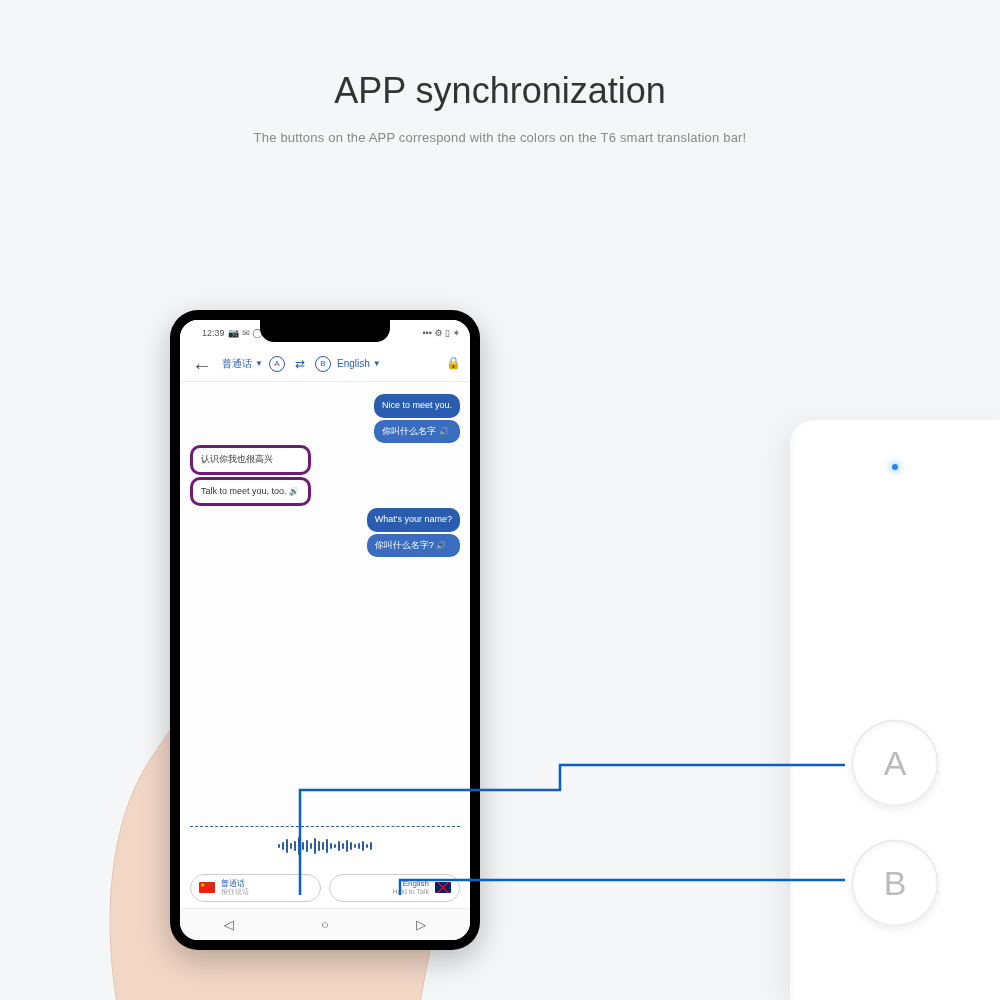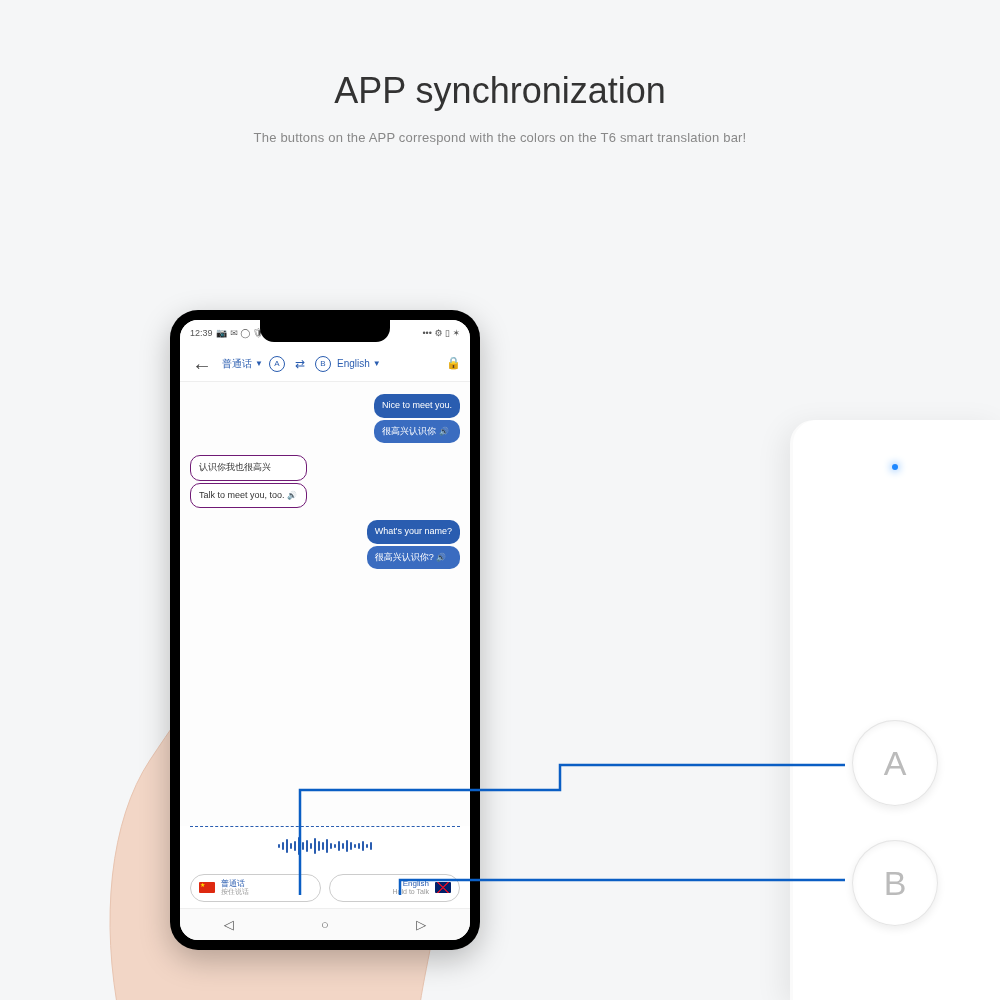--- a/index.html
+++ b/index.html
@@ -63,21 +63,21 @@
   .status-bar {
     height: 26px;
     display: flex;
     justify-content: space-between;
     align-items: center;
     padding: 0 10px;
     font-size: 10px;
     color: #555;
     background: #fff;
   }
-  .status-left, .status-right { display: flex; gap: 4px; align-items: center; }
+  .status-left, .status-right { display: flex; gap: 4px; align-items: center; margin-left: 12px; }
   .status-left span, .status-right span { font-size: 9px; }
 
   .app-header {
     height: 36px;
     border-bottom: 1px solid #eee;
     display: flex;
     align-items: center;
     padding: 0 8px;
     gap: 6px;
   }
@@ -115,21 +115,20 @@
     height: 16px;
     font-size: 12px;
     color: #2a5db0;
   }
 
   .chat-area {
     flex: 1;
     padding: 12px 10px;
     display: flex;
     flex-direction: column;
-    gap: 10px;
     background: #fdfdfd;
   }
   .msg-right {
     align-self: flex-end;
     max-width: 70%;
   }
   .msg-left {
     align-self: flex-start;
     max-width: 70%;
   }
@@ -137,21 +136,21 @@
     background: #2a5db0;
     color: #fff;
     border-radius: 10px;
     padding: 5px 8px;
     font-size: 9px;
     line-height: 1.5;
     margin-bottom: 2px;
   }
   .bubble-white {
     background: #fff;
-    border: 1px solid #701a75;
+    border: 3px solid #701a75;
     color: #333;
     border-radius: 10px;
     padding: 5px 8px;
     font-size: 9px;
     line-height: 1.5;
     margin-bottom: 2px;
   }
   .bubble-sound {
     display: inline-block;
     font-size: 8px;
@@ -312,29 +311,29 @@
         <span>English</span>
           <span style="font-size:8px;">▼</span>
       </span>
       <span class="header-spacer"></span>
       <span class="lock-icon">🔒</span>
     </div>
 
     <div class="chat-area">
       <div class="msg-right">
         <div class="bubble-blue"><span>Nice to meet you.</span></div>
-        <div class="bubble-blue" style="background:#3a6cc0;"><span>很高兴认识你</span><span class="bubble-sound">🔊</span></div>
+        <div class="bubble-blue" style="background:#3a6cc0;"><span>你叫什么名字</span><span class="bubble-sound">🔊</span></div>
       </div>
       <div class="msg-left">
         <div class="bubble-white"><span>认识你我也很高兴</span></div>
         <div class="bubble-white"><span>Talk to meet you, too.</span><span class="bubble-sound" style="color:#2a5db0;">🔊</span></div>
       </div>
       <div class="msg-right">
         <div class="bubble-blue"><span>What's your name?</span></div>
-        <div class="bubble-blue" style="background:#3a6cc0;"><span>很高兴认识你?</span><span class="bubble-sound">🔊</span></div>
+        <div class="bubble-blue" style="background:#3a6cc0;"><span>你叫什么名字?</span><span class="bubble-sound">🔊</span></div>
       </div>
     </div>
 
     <div class="waveform">
       <div class="wave-bar" style="height:4px"></div>
         <div class="wave-bar" style="height:8px"></div>
       <div class="wave-bar" style="height:14px"></div>
         <div class="wave-bar" style="height:6px"></div>
       <div class="wave-bar" style="height:10px"></div>
         <div class="wave-bar" style="height:18px"></div>

